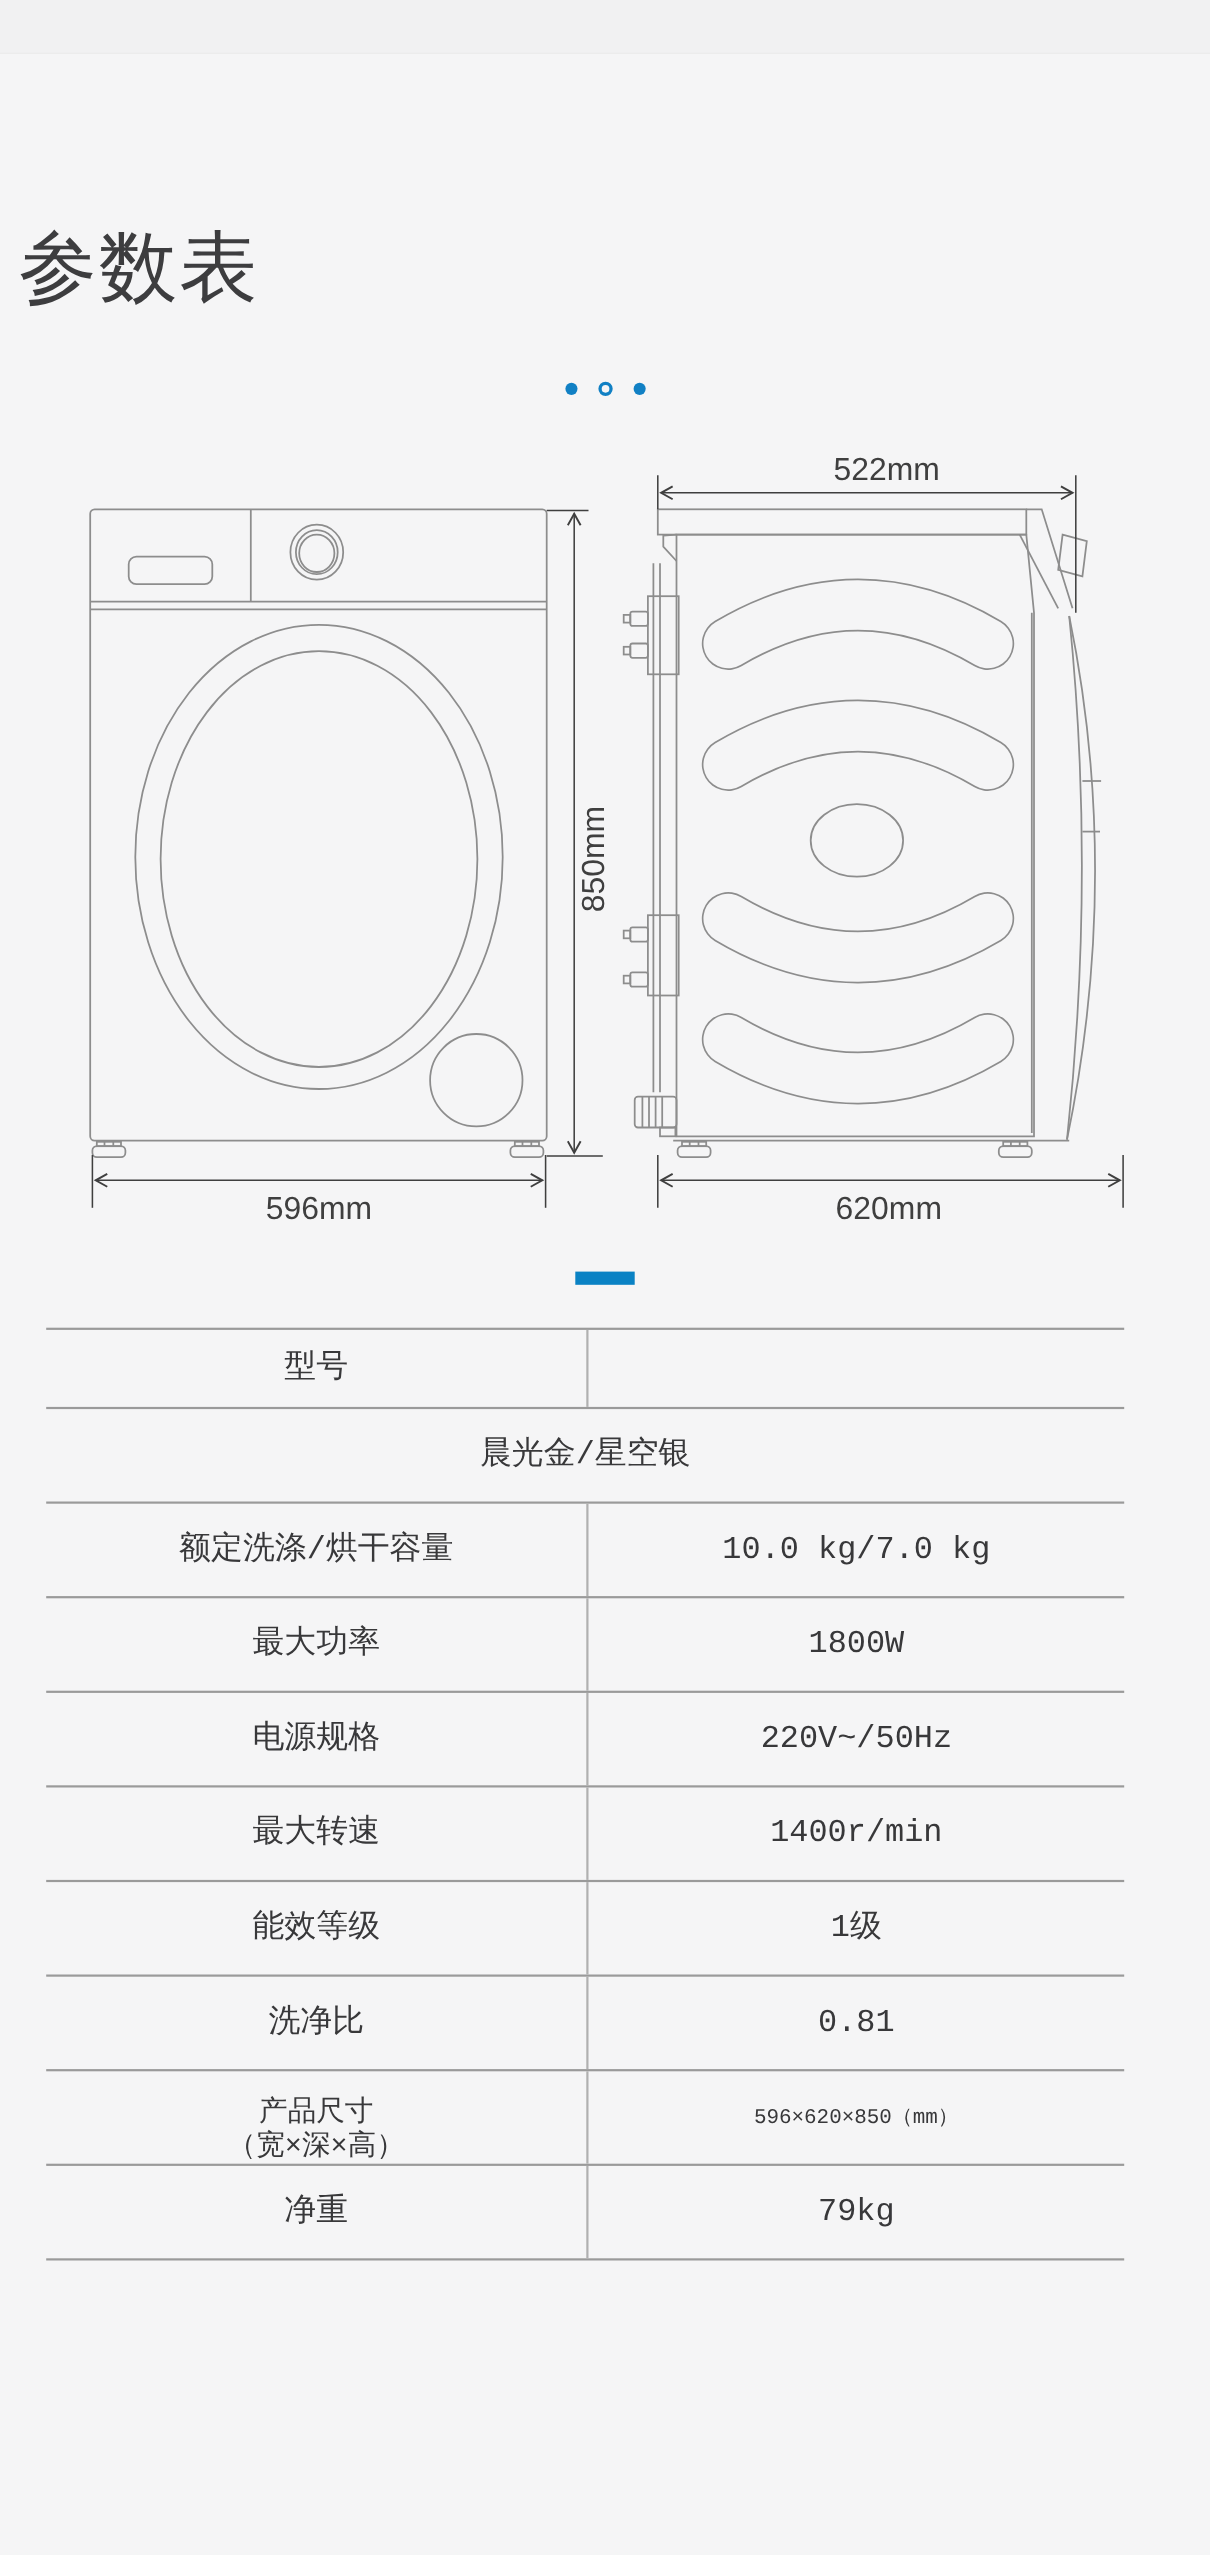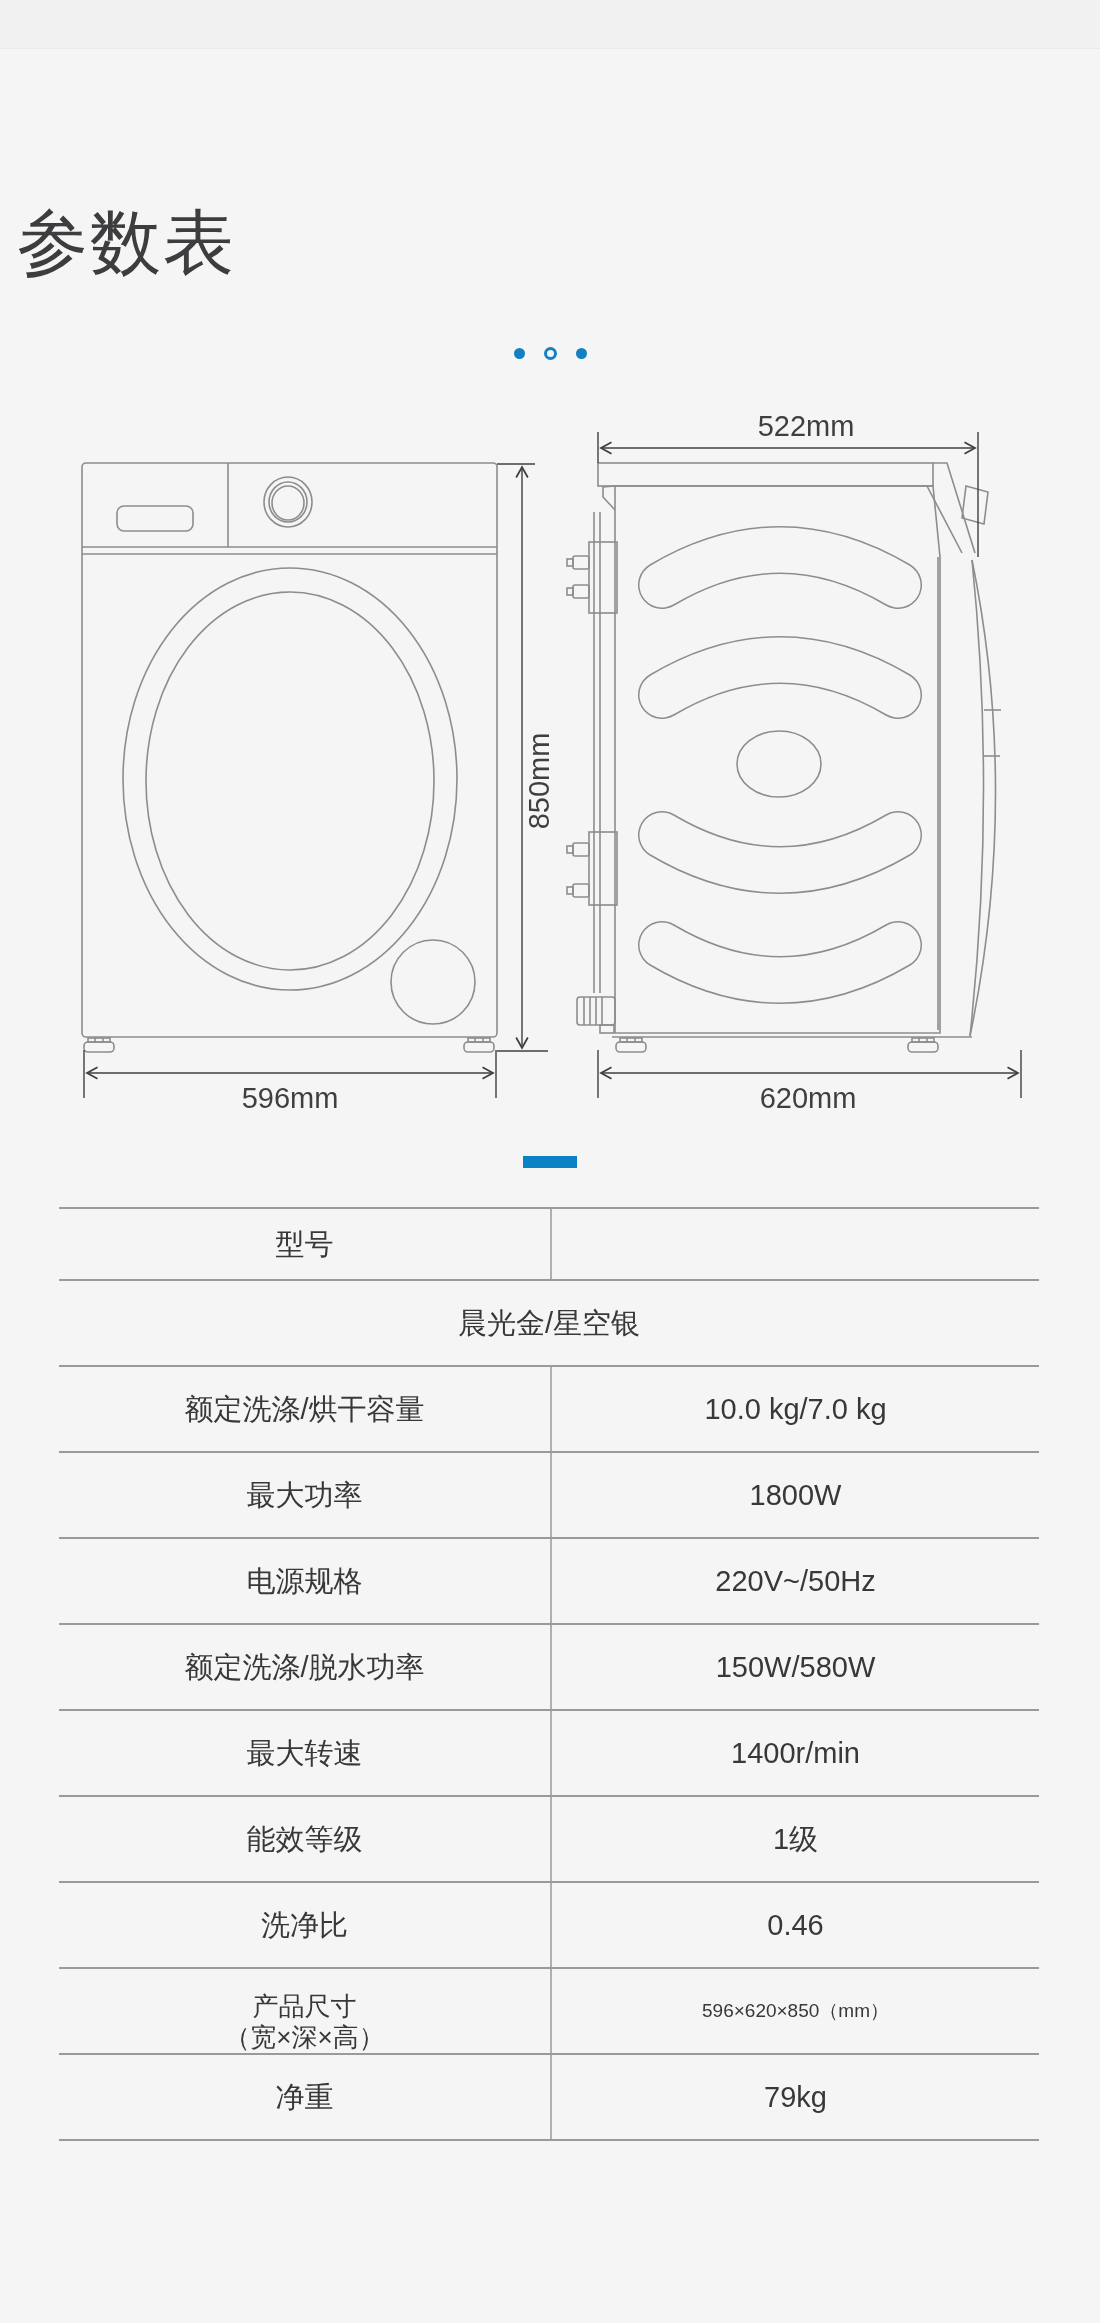--- a/index.html
+++ b/index.html
@@ -23,22 +23,23 @@
     display:flex;justify-content:center;align-items:center;gap:19px;
   }
   .dot{width:11px;height:11px;border-radius:50%;background:#1180c4;}
   .dot.hollow{background:transparent;border:3px solid #1180c4;width:7px;height:7px;}
   .diagram-svg{position:absolute;left:40px;top:410px;}
   .blue-dash{
     position:absolute;left:523px;top:1156px;width:54px;height:12px;
     background:#0a82c4;
   }
   .spec-table{
-    position:absolute;left:59px;top:1207px;width:980px;
+    position:absolute;left:42px;top:1207px;width:980px;
     border-top:2px solid #9a9a9a;
+    font-family:Liberation Mono, monospace;
   }
   .spec-row{
     display:flex;height:84px;border-bottom:2px solid #9a9a9a;
   }
   .spec-row.first{height:70px;}
   .spec-row .cell{
     display:flex;flex-direction:column;justify-content:center;align-items:center;
     font-size:29px;color:#38383a;line-height:1.2;
   }
   .spec-row .label{width:491px;border-right:2px solid #b0b0b0;}
@@ -213,34 +214,30 @@
   </div>
   <div class="spec-row">
     <div class="cell label">最大功率</div>
     <div class="cell value">1800W</div>
   </div>
   <div class="spec-row">
     <div class="cell label">电源规格</div>
     <div class="cell value">220V~/50Hz</div>
   </div>
   <div class="spec-row">
-    <div class="cell label">额定洗涤/脱水功率</div>
-    <div class="cell value">150W/580W</div>
-  </div>
-  <div class="spec-row">
     <div class="cell label">最大转速</div>
     <div class="cell value">1400r/min</div>
   </div>
   <div class="spec-row">
     <div class="cell label">能效等级</div>
     <div class="cell value">1级</div>
   </div>
   <div class="spec-row">
     <div class="cell label">洗净比</div>
-    <div class="cell value">0.46</div>
+    <div class="cell value">0.81</div>
   </div>
   <div class="spec-row">
     <div class="cell label two-line">
       <div>产品尺寸</div>
       <div>（宽×深×高）</div>
     </div>
     <div class="cell value dim">596×620×850（mm）</div>
   </div>
   <div class="spec-row">
     <div class="cell label">净重</div>

